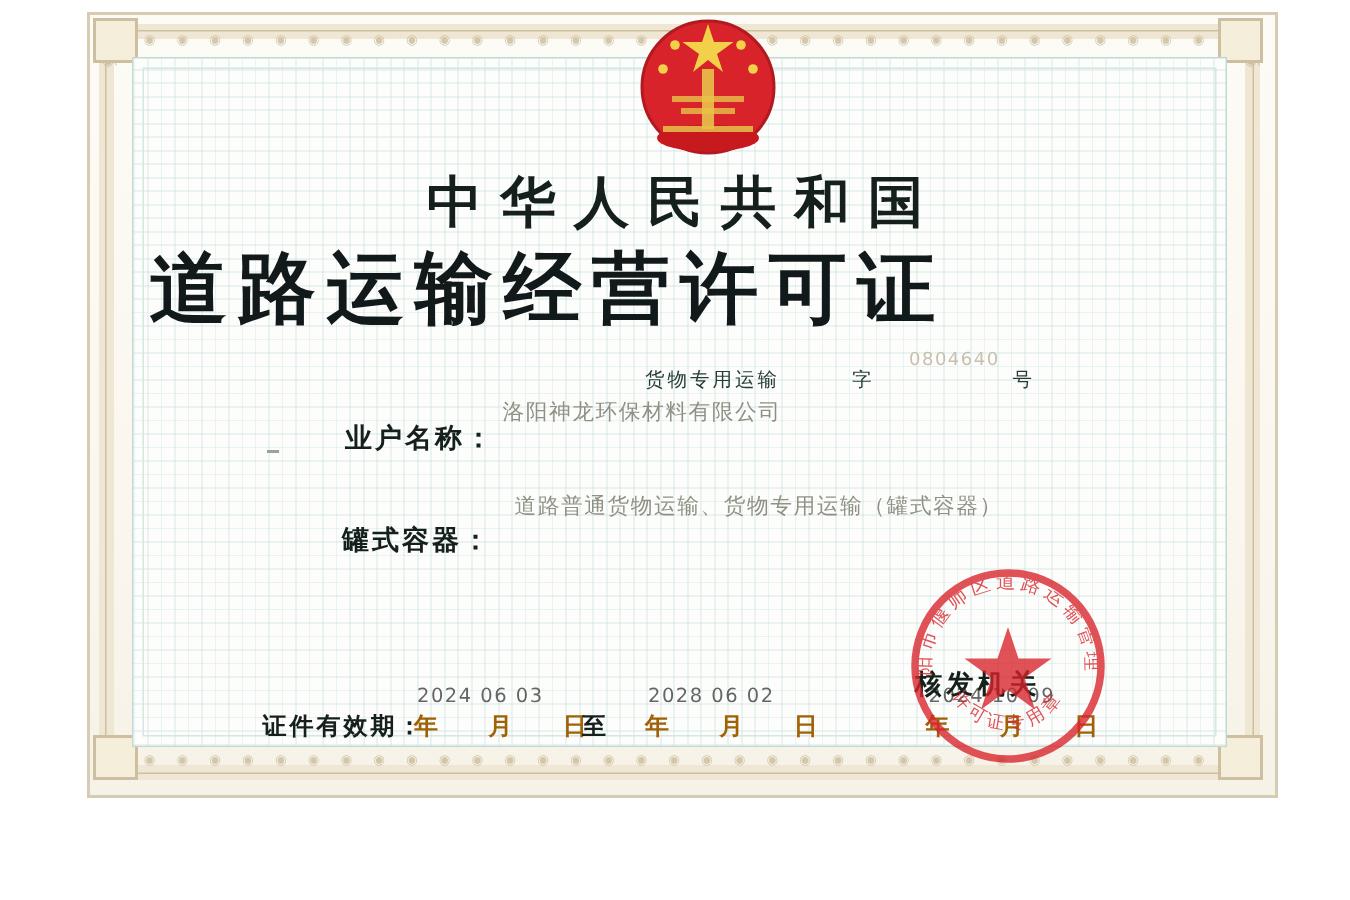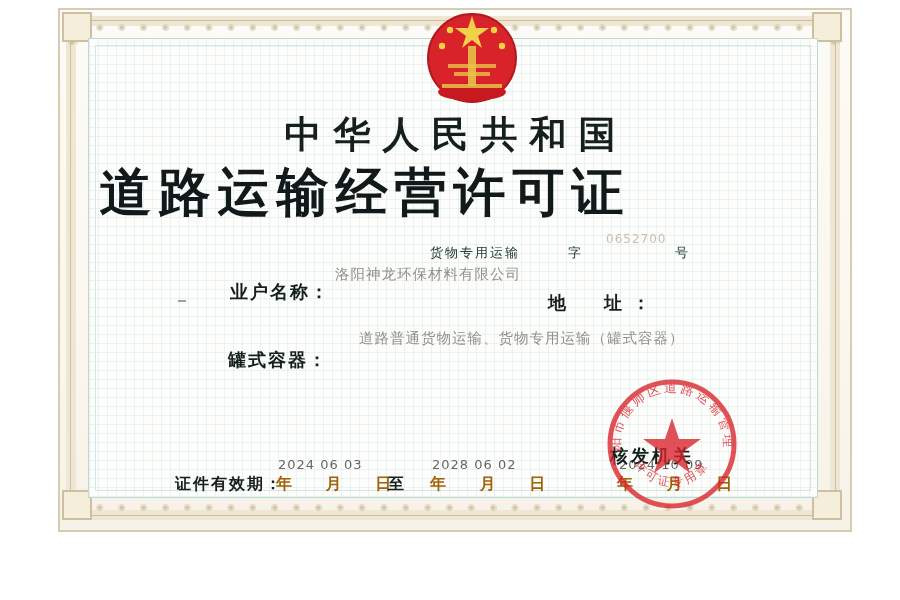--- a/index.html
+++ b/index.html
@@ -173,21 +173,21 @@
   
   .filled {
     position: absolute;
     color: #7d7f72;
     font-size: 14.5px;
     letter-spacing: 1px;
     opacity: .85;
   }
   .val-company { left: 335px; top: 265px; }
   .val-address { left: 672px; top: 265px; width: 160px; line-height: 24px; }
-  .val-scope   { left: 359px; top: 325px; width: 340px; line-height: 26px; }
+  .val-scope   { left: 343px; top: 325px; width: 340px; line-height: 26px; }
 
   .val-date {
     position: absolute;
     color: #404040;
     font-size: 13px;
     letter-spacing: 1px;
     opacity: .8;
   }
 
   
@@ -295,35 +295,34 @@
       <circle cx="26" cy="24" r="3.2" fill="#f2d04a"></circle>
       <circle cx="70" cy="24" r="3.2" fill="#f2d04a"></circle>
       <circle cx="18" cy="40" r="3.2" fill="#f2d04a"></circle>
       <circle cx="78" cy="40" r="3.2" fill="#f2d04a"></circle>
     </svg>
   </div>
 
   <div class="title-country">中华人民共和国</div>
   <div class="title-main">道路运输经营许可证</div>
 
-  <div class="watermark-code">0652700</div>
+  <div class="watermark-code">0804640</div>
   <div class="serial-line">
     <span>货物专用运输</span><span class="sp-blank"></span><span>字</span><span class="sp-blank2"></span><span>号</span>
   </div>
 
   <div class="filled val-company">洛阳神龙环保材料有限公司</div>
   <div class="filled val-scope">道路普通货物运输、货物专用运输（罐式容器）</div>
 
   <div class="val-date" style="left:278px; top:457px;">2024  06  03</div>
   <div class="val-date" style="left:432px; top:457px;">2028  06  02</div>
   <div class="val-date" style="left:619px; top:457px;">2024  10  09</div>
 
   <div class="tiny-mark"></div>
   <div class="label lbl-company">业户名称：</div>
-  <div class="label lbl-address">地　址：</div>
   <div class="label lbl-scope">罐式容器：</div>
   <div class="label lbl-issuer">核发机关</div>
   <div class="label lbl-valid">证件有效期：</div>
 
   <div class="date-tpl d1">年  月  日</div>
   <div class="date-to">至</div>
   <div class="date-tpl d2">年  月  日</div>
   <div class="date-tpl d3">年  月  日</div>
 
   <div class="seal">

